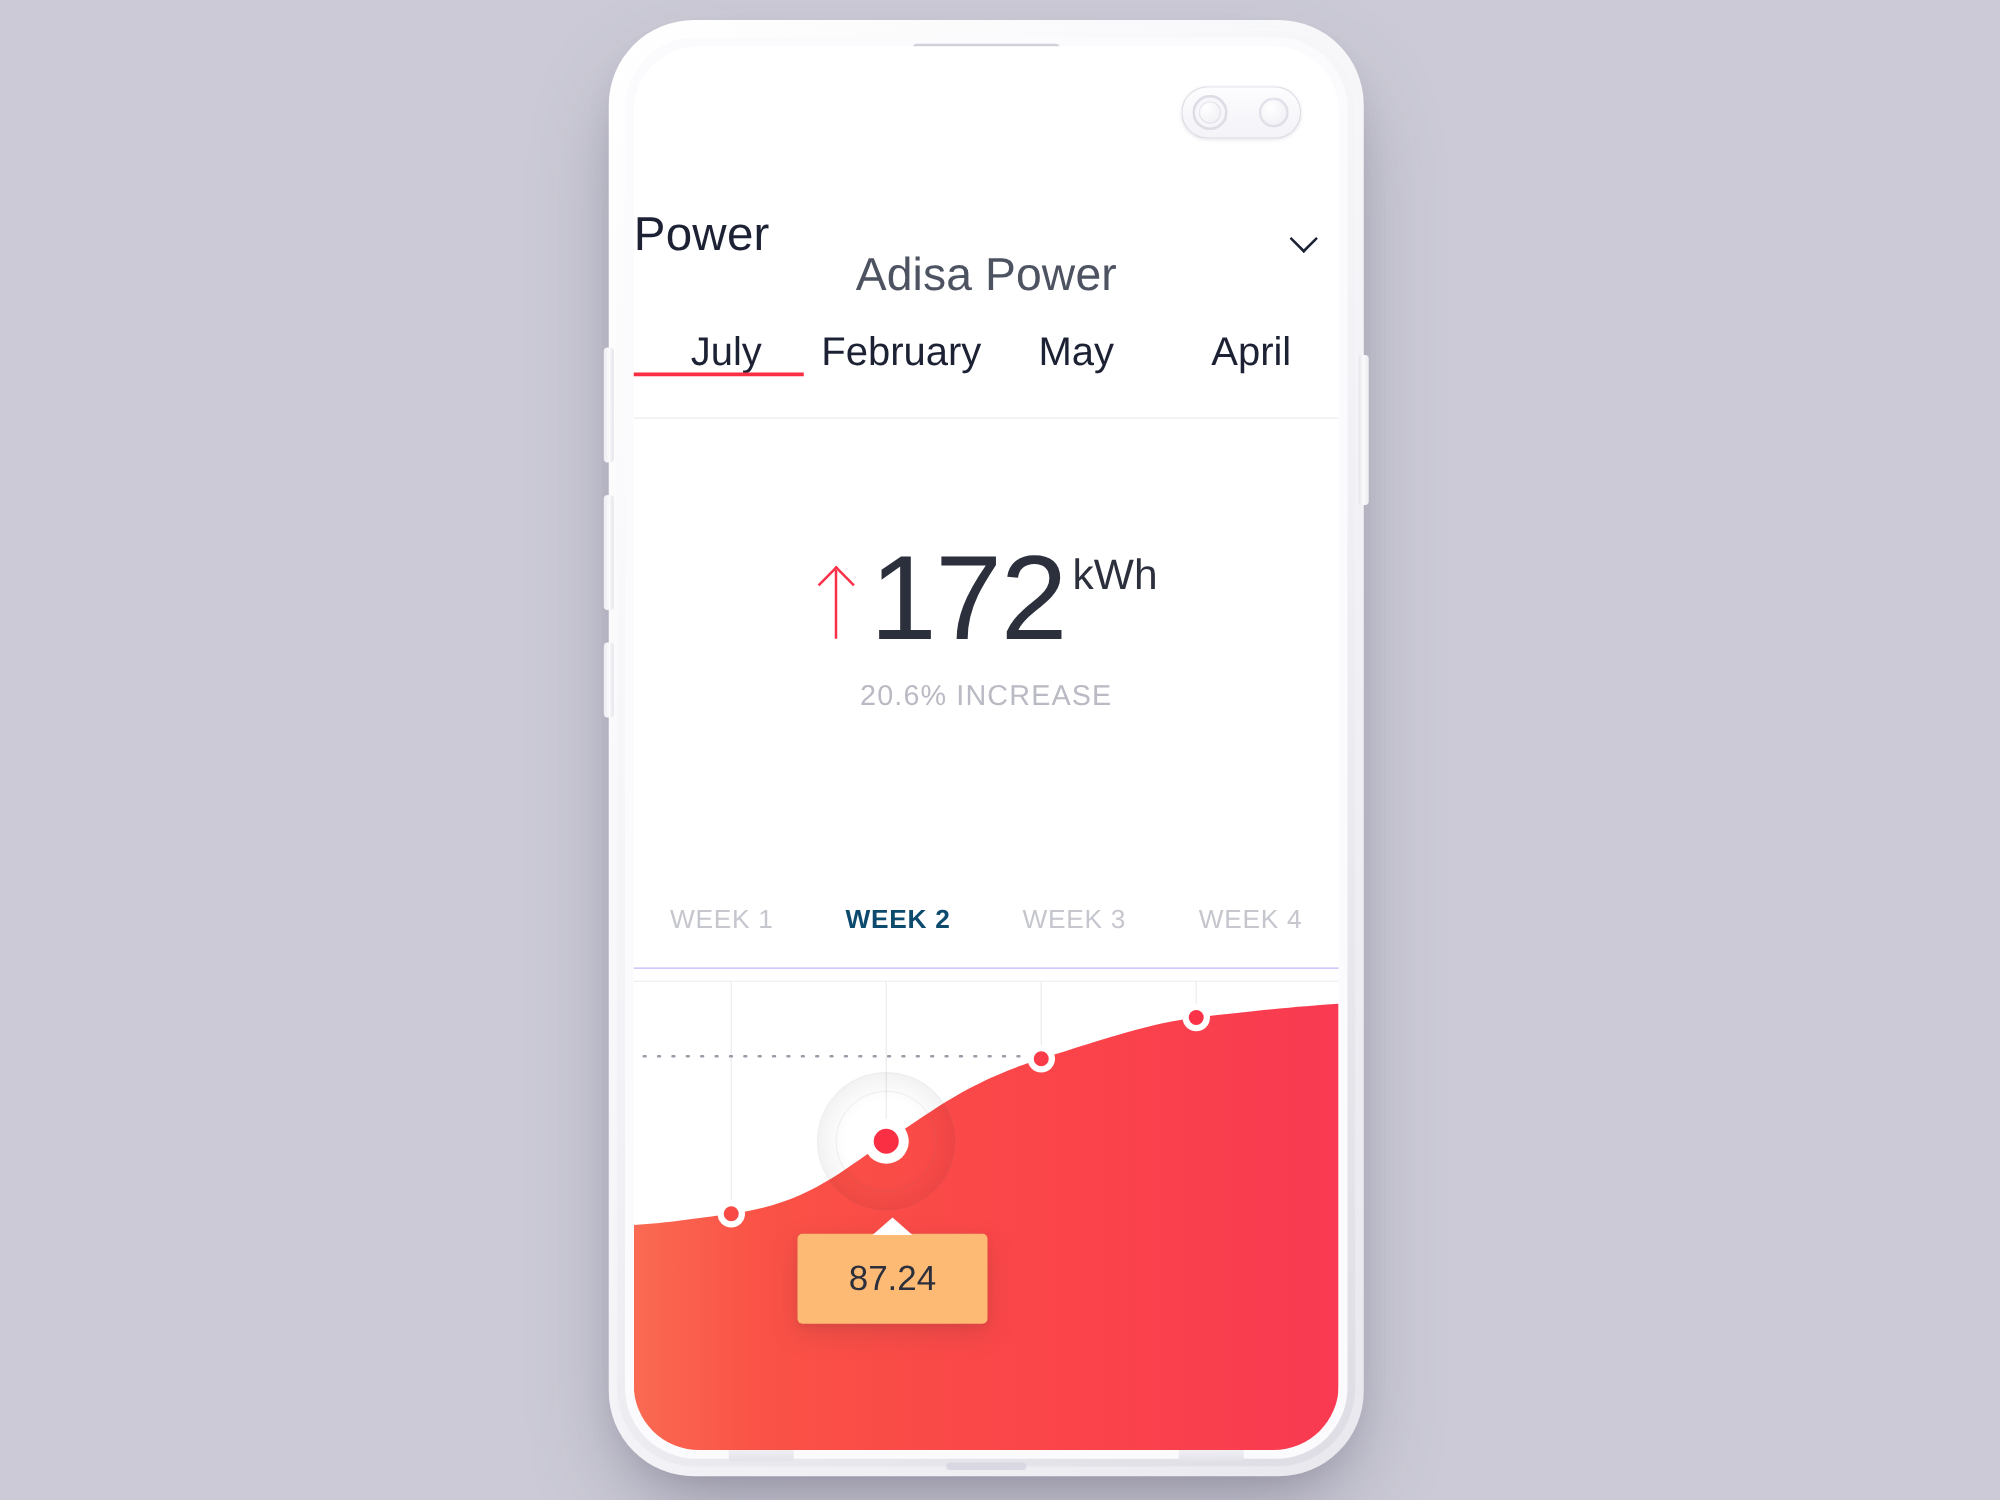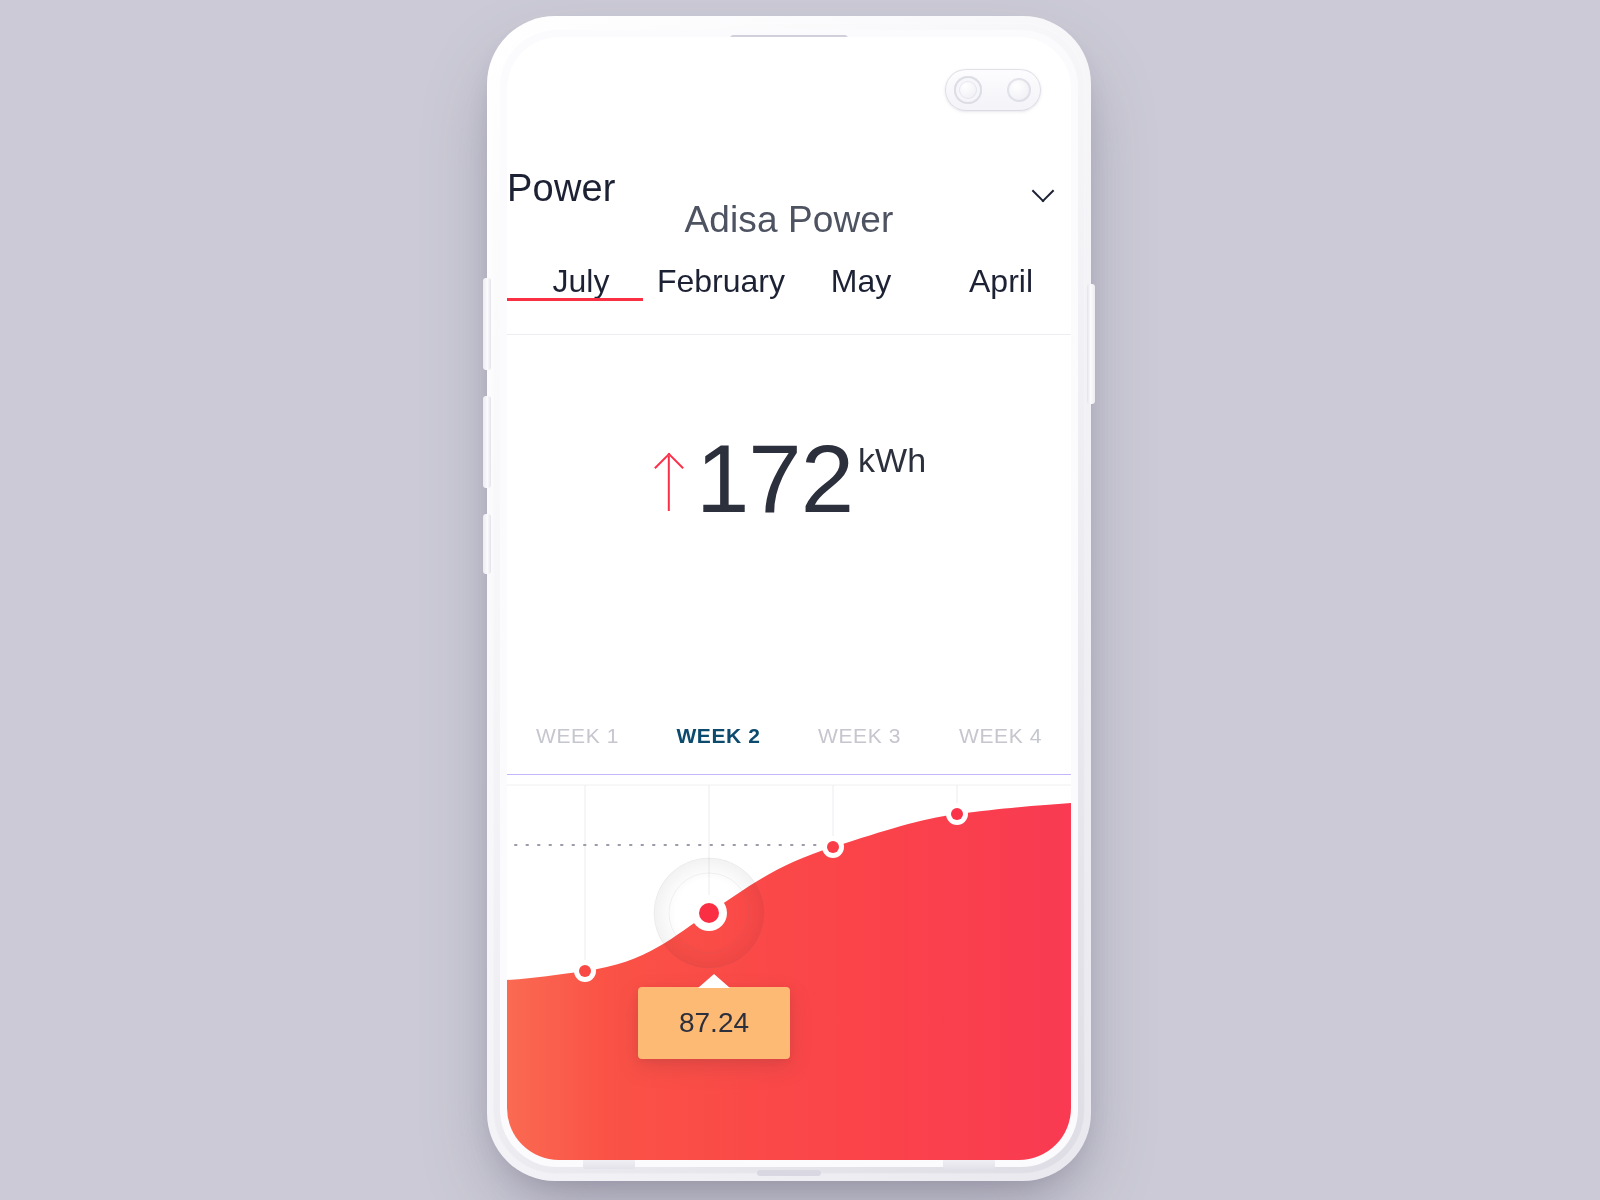--- a/index.html
+++ b/index.html
@@ -404,20 +404,21 @@
       <div class="month-tab">May</div>
       <div class="month-tab">April</div>
     </div>
 
     <div class="metric-wrap">
       <div class="metric-line">
         <span class="arrow-up"></span>
         <span class="metric-value">172</span>
         <span class="metric-unit">kWh</span>
       </div>
+      <div class="metric-sub">20.6% INCREASE</div>
     </div>
 
     <div class="week-tabs">
       <div class="week-tab">WEEK 1</div>
       <div class="week-tab active">WEEK 2</div>
       <div class="week-tab">WEEK 3</div>
       <div class="week-tab">WEEK 4</div>
     </div>
 
     <div id="chart-area">

